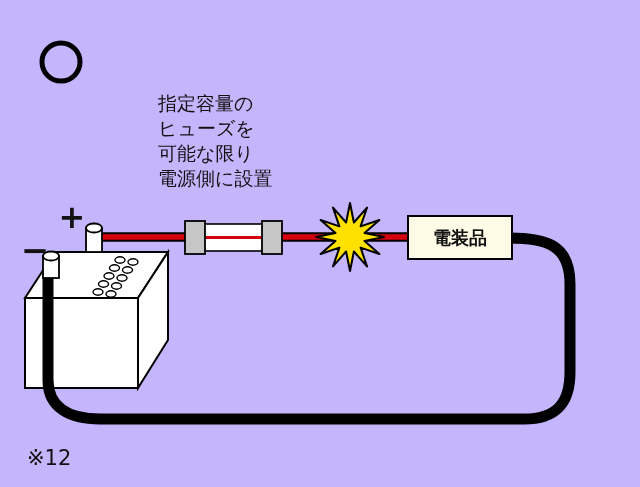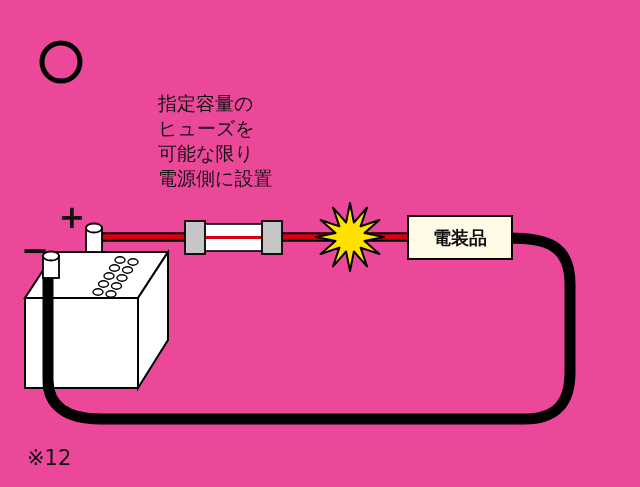--- a/index.html
+++ b/index.html
@@ -4,21 +4,21 @@
 <style>
   html, body {
     margin: 0;
     padding: 0;
     background: #ffffff;
   }
   .stage {
     position: relative;
     width: 640px;
     height: 487px;
-    background: #ec4899;
+    background: #c4b5fd;
     overflow: hidden;
   }
   svg text {
     font-family: "DejaVu Sans", "Liberation Sans", sans-serif;
     fill: #111111;
   }
   .caption-line {
     font-size: 19px;
   }
   .device-label {

